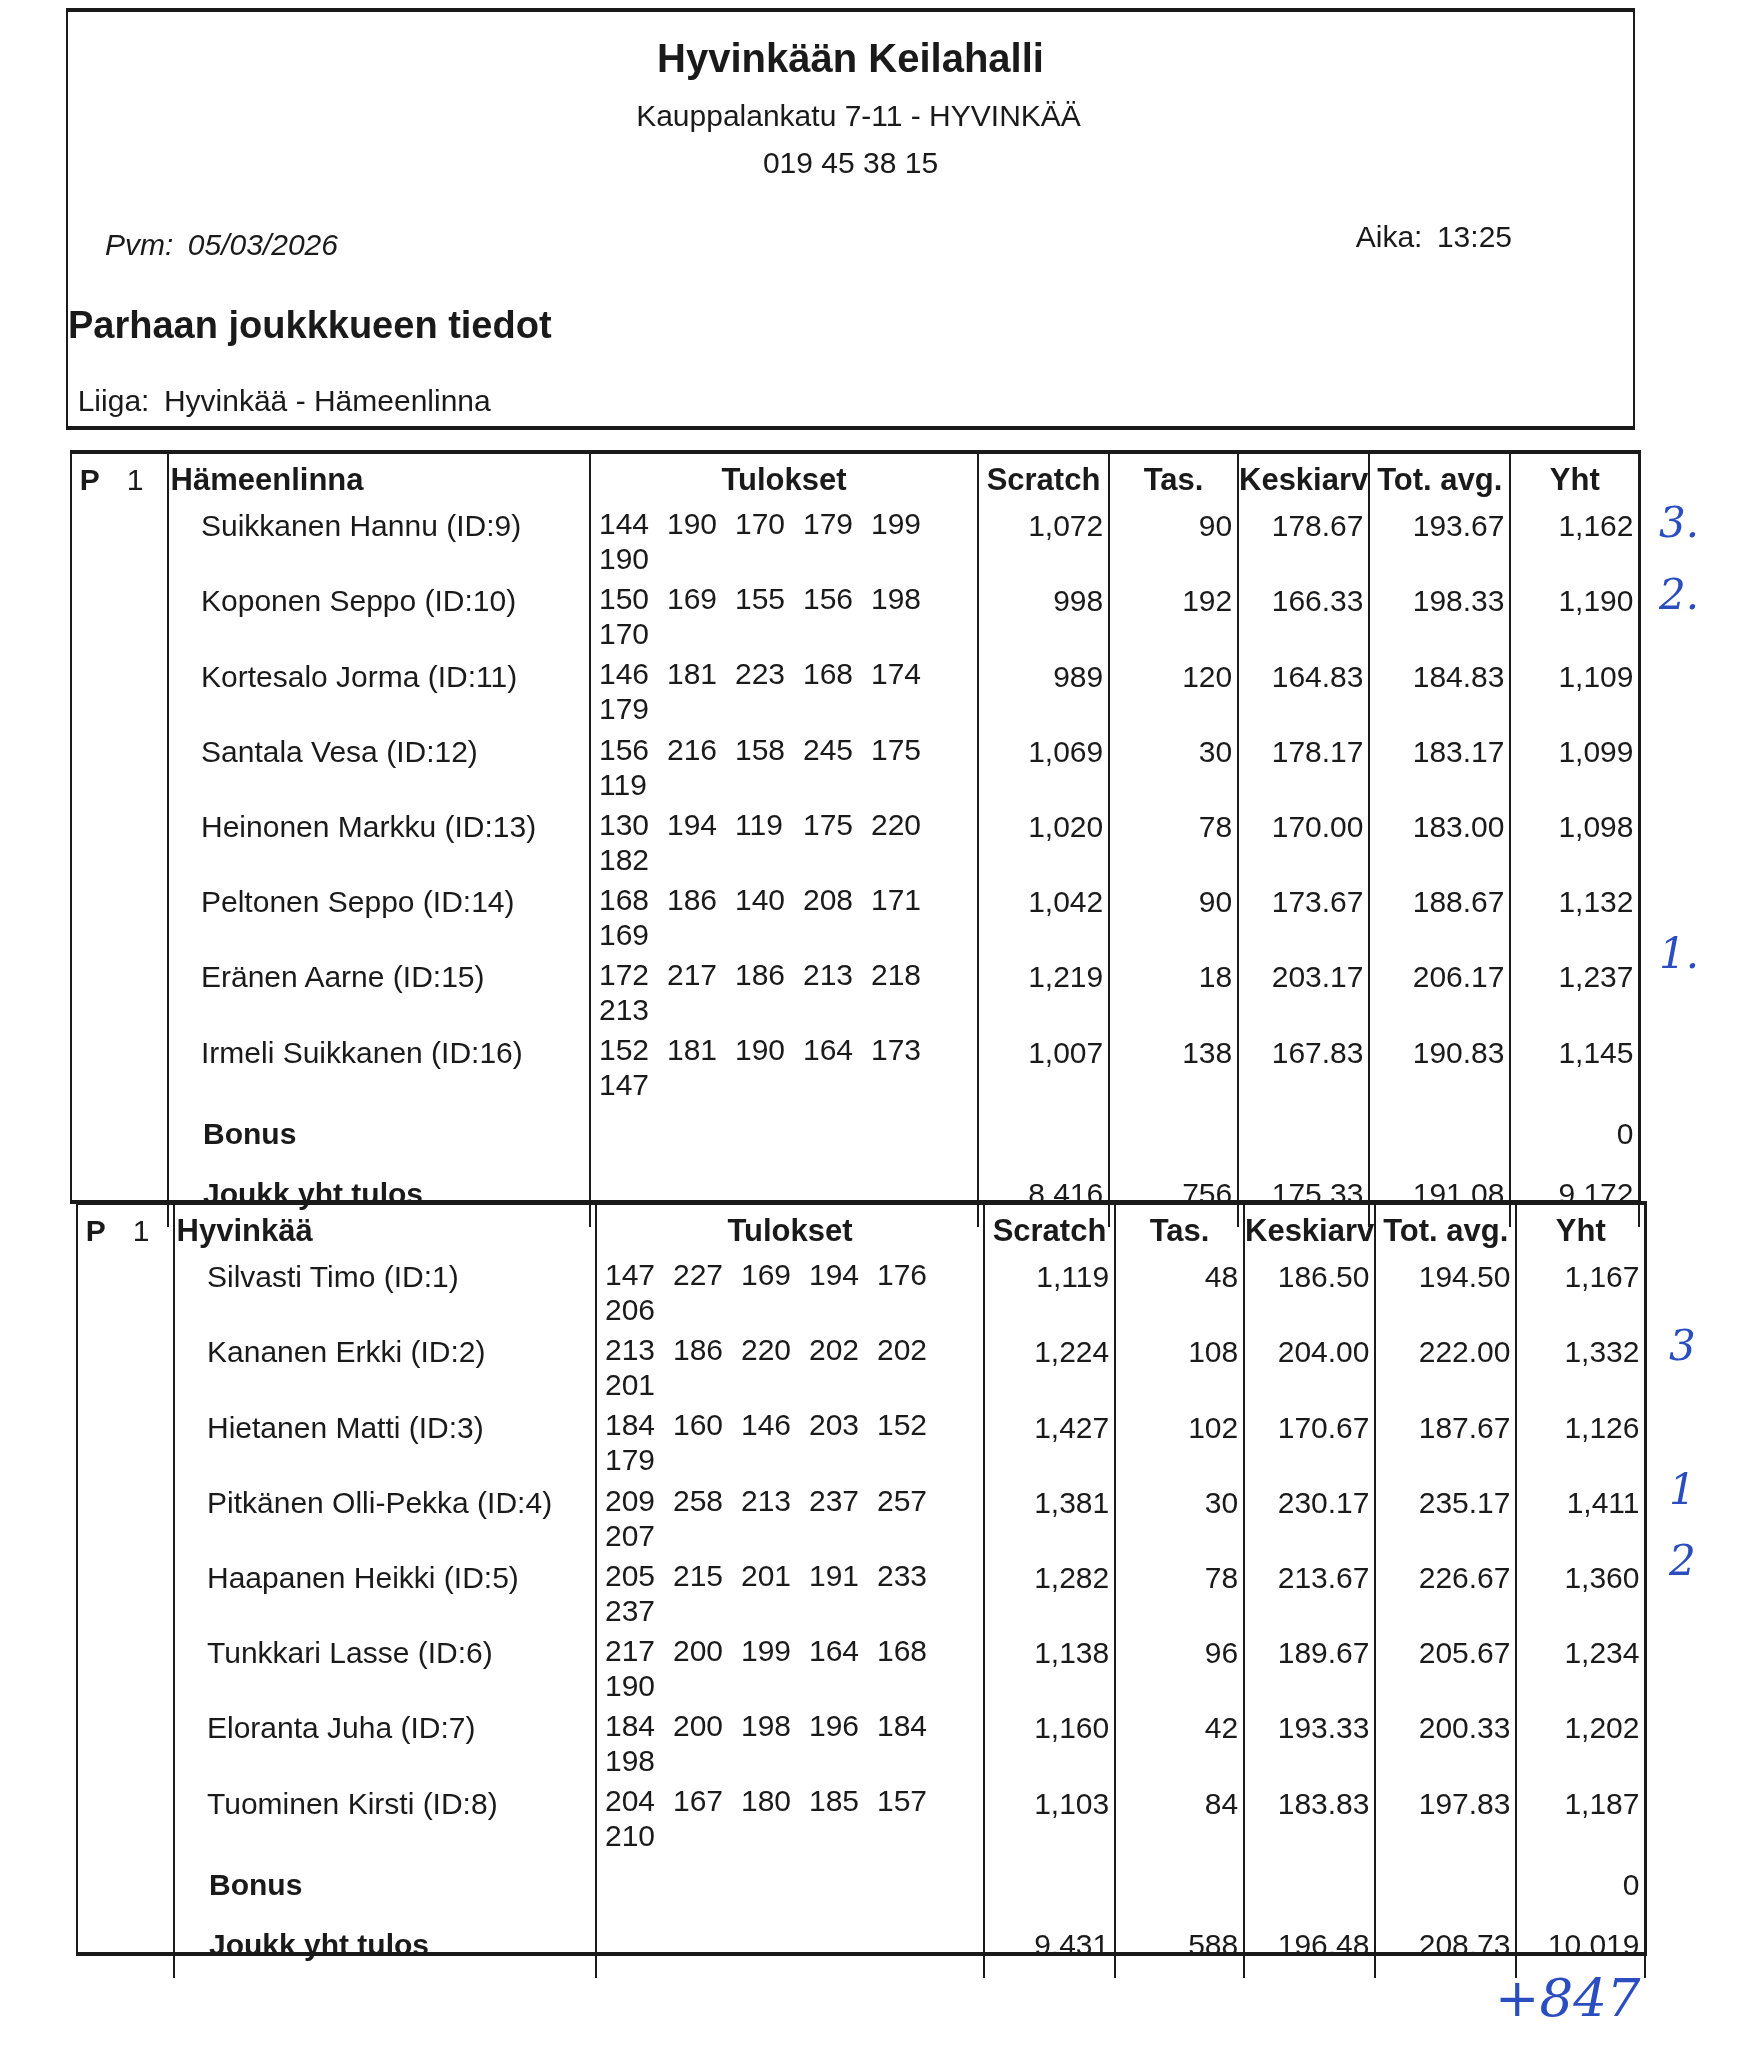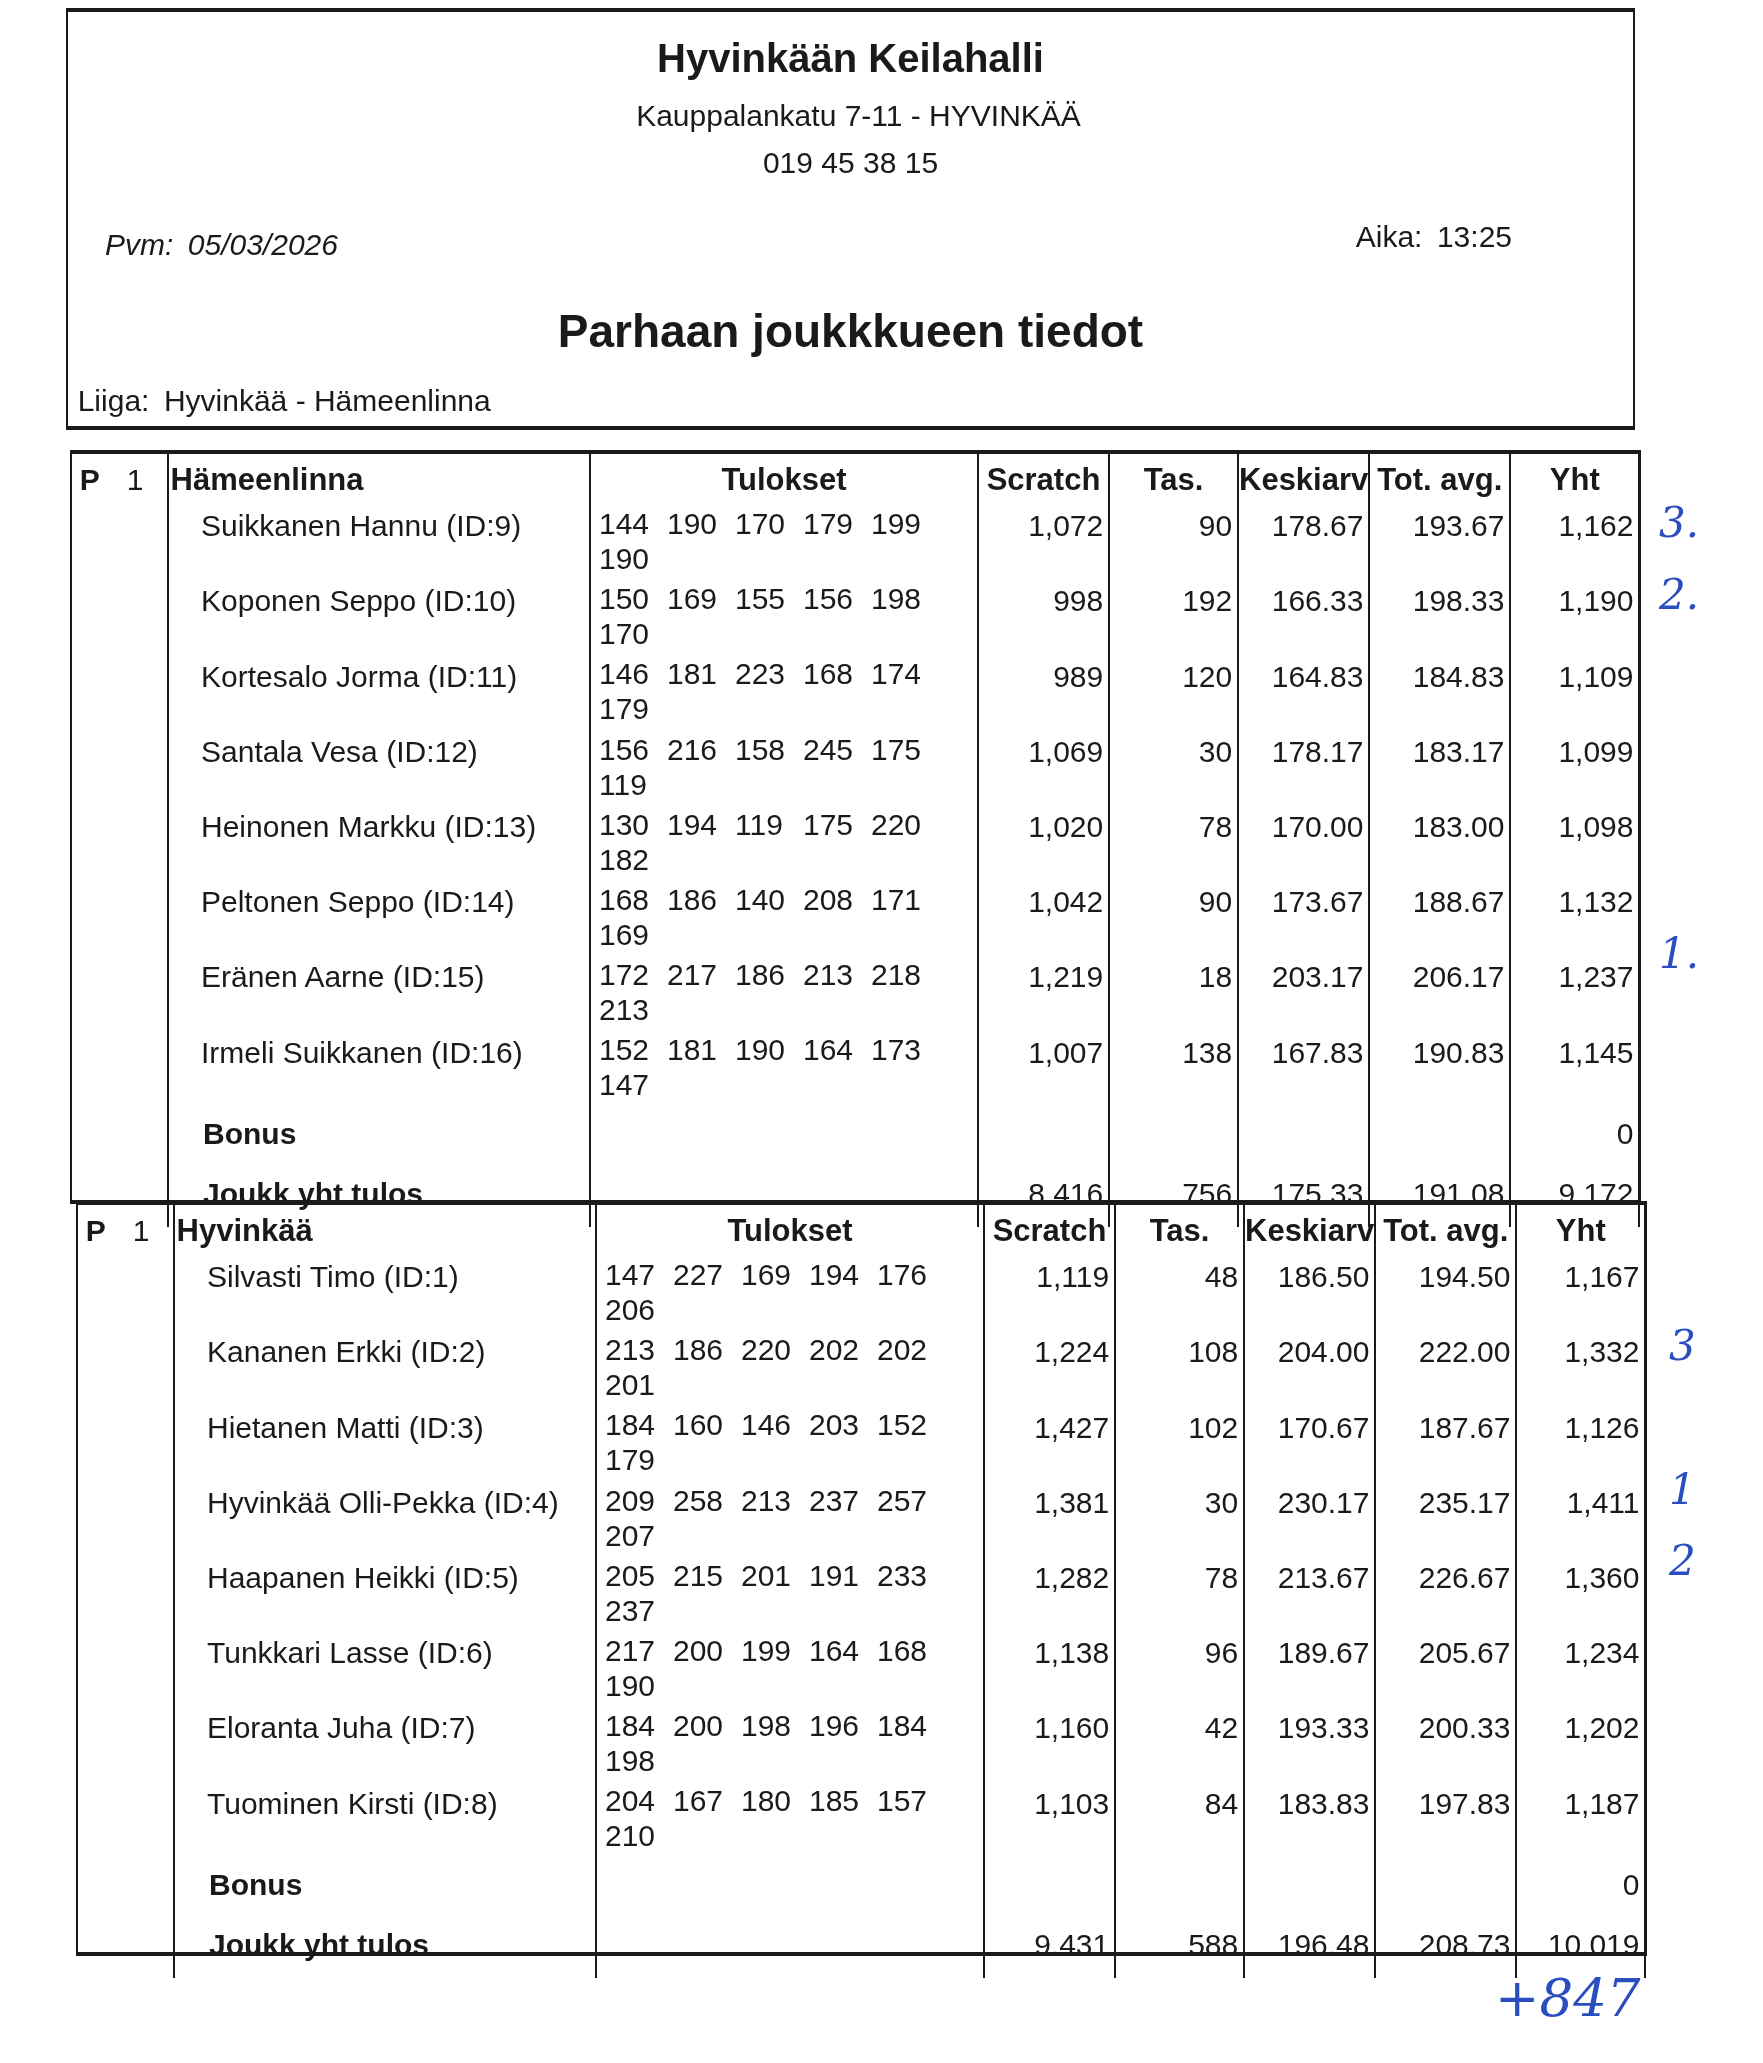--- a/index.html
+++ b/index.html
@@ -8,22 +8,22 @@
 
   
   .header-box { position: absolute; left: 66px; top: 8px; width: 1569px; height: 422px;
                 border: 2.4px solid #1a1a1a; border-top-width: 4px; border-bottom-width: 4px; box-sizing: border-box; }
   .hall-name { position: absolute; left: 0; right: 0; top: 24px; text-align: center;
                font-size: 40px; font-weight: bold; }
   .address { position: absolute; left: 16px; right: 0; top: 87px; text-align: center; font-size: 30px; }
   .phone { position: absolute; left: 0; right: 0; top: 134px; text-align: center; font-size: 30px; }
   .date-row { position: absolute; left: 37px; top: 216px; font-size: 30px; font-style: italic; }
   .time-row { position: absolute; right: 121px; top: 208px; font-size: 30px; }
-  .report-title { position: absolute; left: 0; right: 0; top: 292px; text-align: center;
-                  font-size: 46px; font-weight: bold; }
+  .report-title { position: absolute; left: 0; right: 0; top: 292px; text-align: left;
+                  font-size: 38px; font-weight: bold; }
   .league-row { position: absolute; left: 9.7px; top: 372px; font-size: 30px; }
   .lbl { margin-right: 14.5px; }
 
   
   .team-table { position: absolute; border-collapse: collapse; table-layout: fixed; font-size: 30px; }
   .team-table td { padding: 0; vertical-align: top; }
   .team-table col.c-p { width: 98px; }
   .team-table col.c-name { width: 422px; }
   .team-table col.c-res { width: 388px; }
   .team-table col.c-scr { width: 131px; }
@@ -247,21 +247,21 @@
           <td class="bd player-name">Hietanen Matti (ID:3)</td>
           <td class="bd scores"><span class="s">184</span><span class="s">160</span><span class="s">146</span><span class="s">203</span><span class="s">152</span><br><span class="s">179</span></td>
           <td class="bd num">1,427</td>
           <td class="bd num">102</td>
           <td class="bd num">170.67</td>
           <td class="bd num">187.67</td>
           <td class="bd bd-r num">1,126</td>
         </tr>
         <tr class="player-row">
           <td></td>
-          <td class="bd player-name">Hyvinkää Olli-Pekka (ID:4)</td>
+          <td class="bd player-name">Pitkänen Olli-Pekka (ID:4)</td>
           <td class="bd scores"><span class="s">209</span><span class="s">258</span><span class="s">213</span><span class="s">237</span><span class="s">257</span><br><span class="s">207</span></td>
           <td class="bd num">1,381</td>
           <td class="bd num">30</td>
           <td class="bd num">230.17</td>
           <td class="bd num">235.17</td>
           <td class="bd bd-r num">1,411</td>
         </tr>
         <tr class="player-row">
           <td></td>
           <td class="bd player-name">Haapanen Heikki (ID:5)</td>

